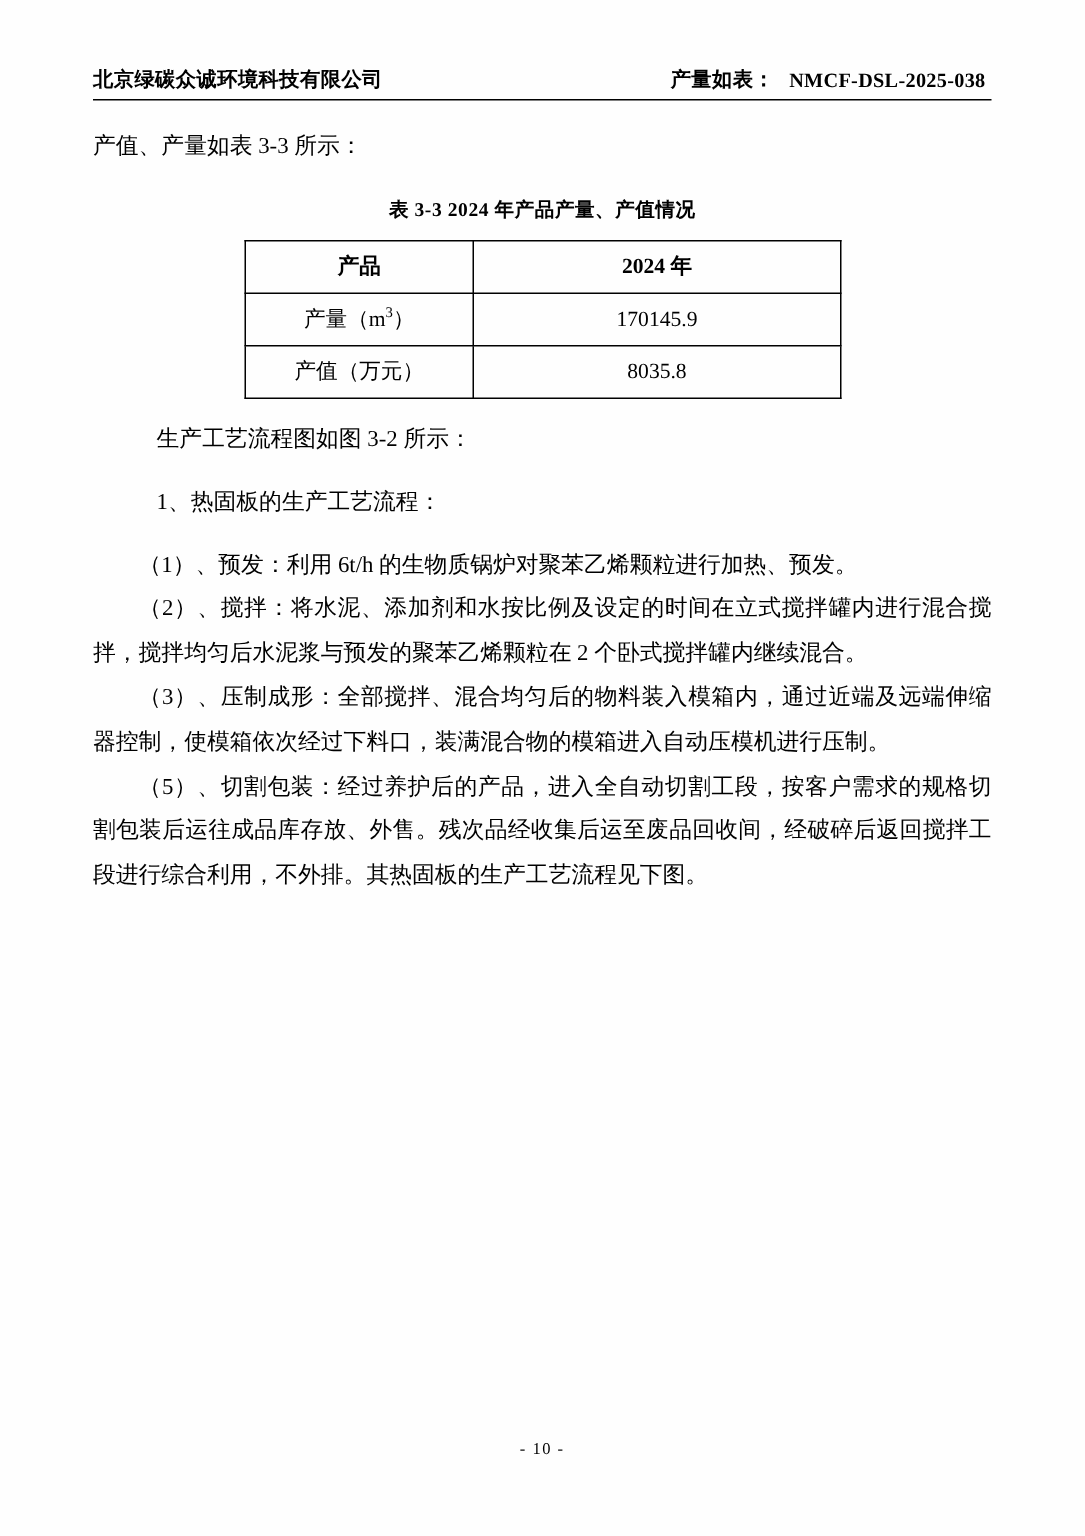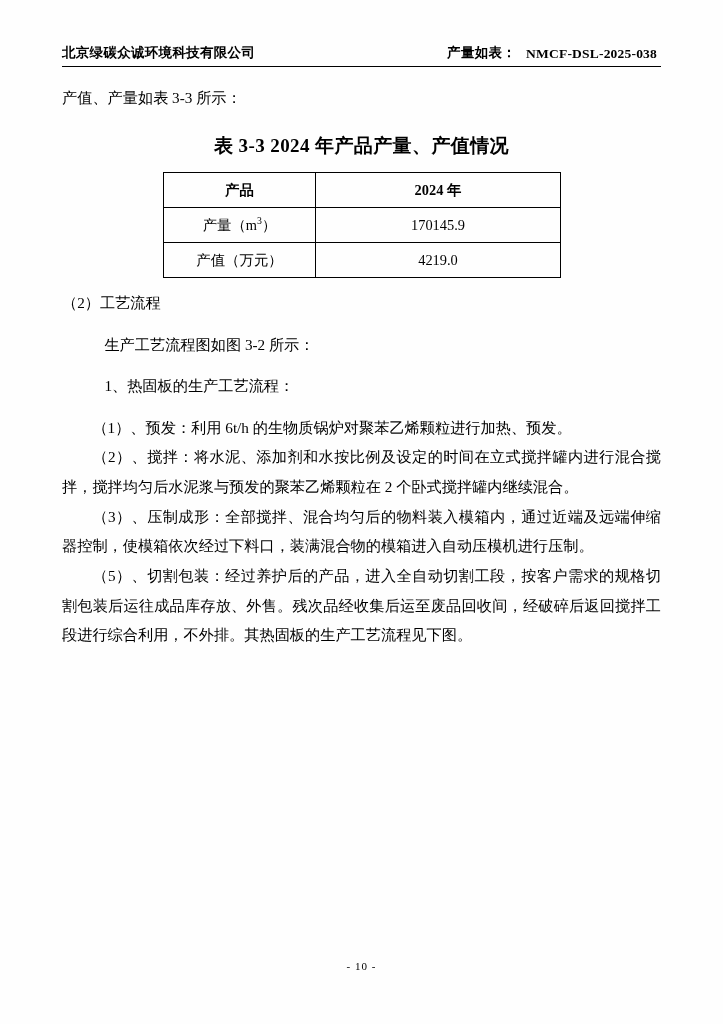--- a/index.html
+++ b/index.html
@@ -62,21 +62,21 @@
     margin: 12px;
     text-indent: 2em;
   }
   .p-hang {
     margin: 0;
     text-indent: 2em;
   }
   
   .table-caption {
     text-align: center;
-    font-size: 19px;
+    font-size: 13px;
     font-weight: bold;
     margin: 14px 0 8px 0;
     letter-spacing: 0.4px;
   }
   
   table.data {
     border-collapse: collapse;
     margin: 0 auto 10px auto;
     width: 398px;
     font-size: 14.4px;
@@ -139,26 +139,25 @@
           <th class="col2">2024 年</th>
         </tr>
       </thead>
       <tbody>
         <tr>
           <td class="col1"><span>产量（m</span><sup>3</sup><span>）</span></td>
           <td class="col2">170145.9</td>
         </tr>
         <tr>
           <td class="col1">产值（万元）</td>
-          <td class="col2">4219.0</td>
+          <td class="col2">8035.8</td>
         </tr>
       </tbody>
     </table>
 
-    <p class="p-noindent">（2）工艺流程</p>
 
     <p class="p-indent">生产工艺流程图如图 3-2 所示：</p>
     <p class="p-indent">1、热固板的生产工艺流程：</p>
     <p class="p-hang">（1）、预发：利用 6t/h 的生物质锅炉对聚苯乙烯颗粒进行加热、预发。</p>
     <p class="p-hang">（2）、搅拌：将水泥、添加剂和水按比例及设定的时间在立式搅拌罐内进行混合搅拌，搅拌均匀后水泥浆与预发的聚苯乙烯颗粒在 2 个卧式搅拌罐内继续混合。</p>
     <p class="p-hang">（3）、压制成形：全部搅拌、混合均匀后的物料装入模箱内，通过近端及远端伸缩器控制，使模箱依次经过下料口，装满混合物的模箱进入自动压模机进行压制。</p>
     <p class="p-hang">（5）、切割包装：经过养护后的产品，进入全自动切割工段，按客户需求的规格切割包装后运往成品库存放、外售。残次品经收集后运至废品回收间，经破碎后返回搅拌工段进行综合利用，不外排。其热固板的生产工艺流程见下图。</p>
 
   </div>
 

